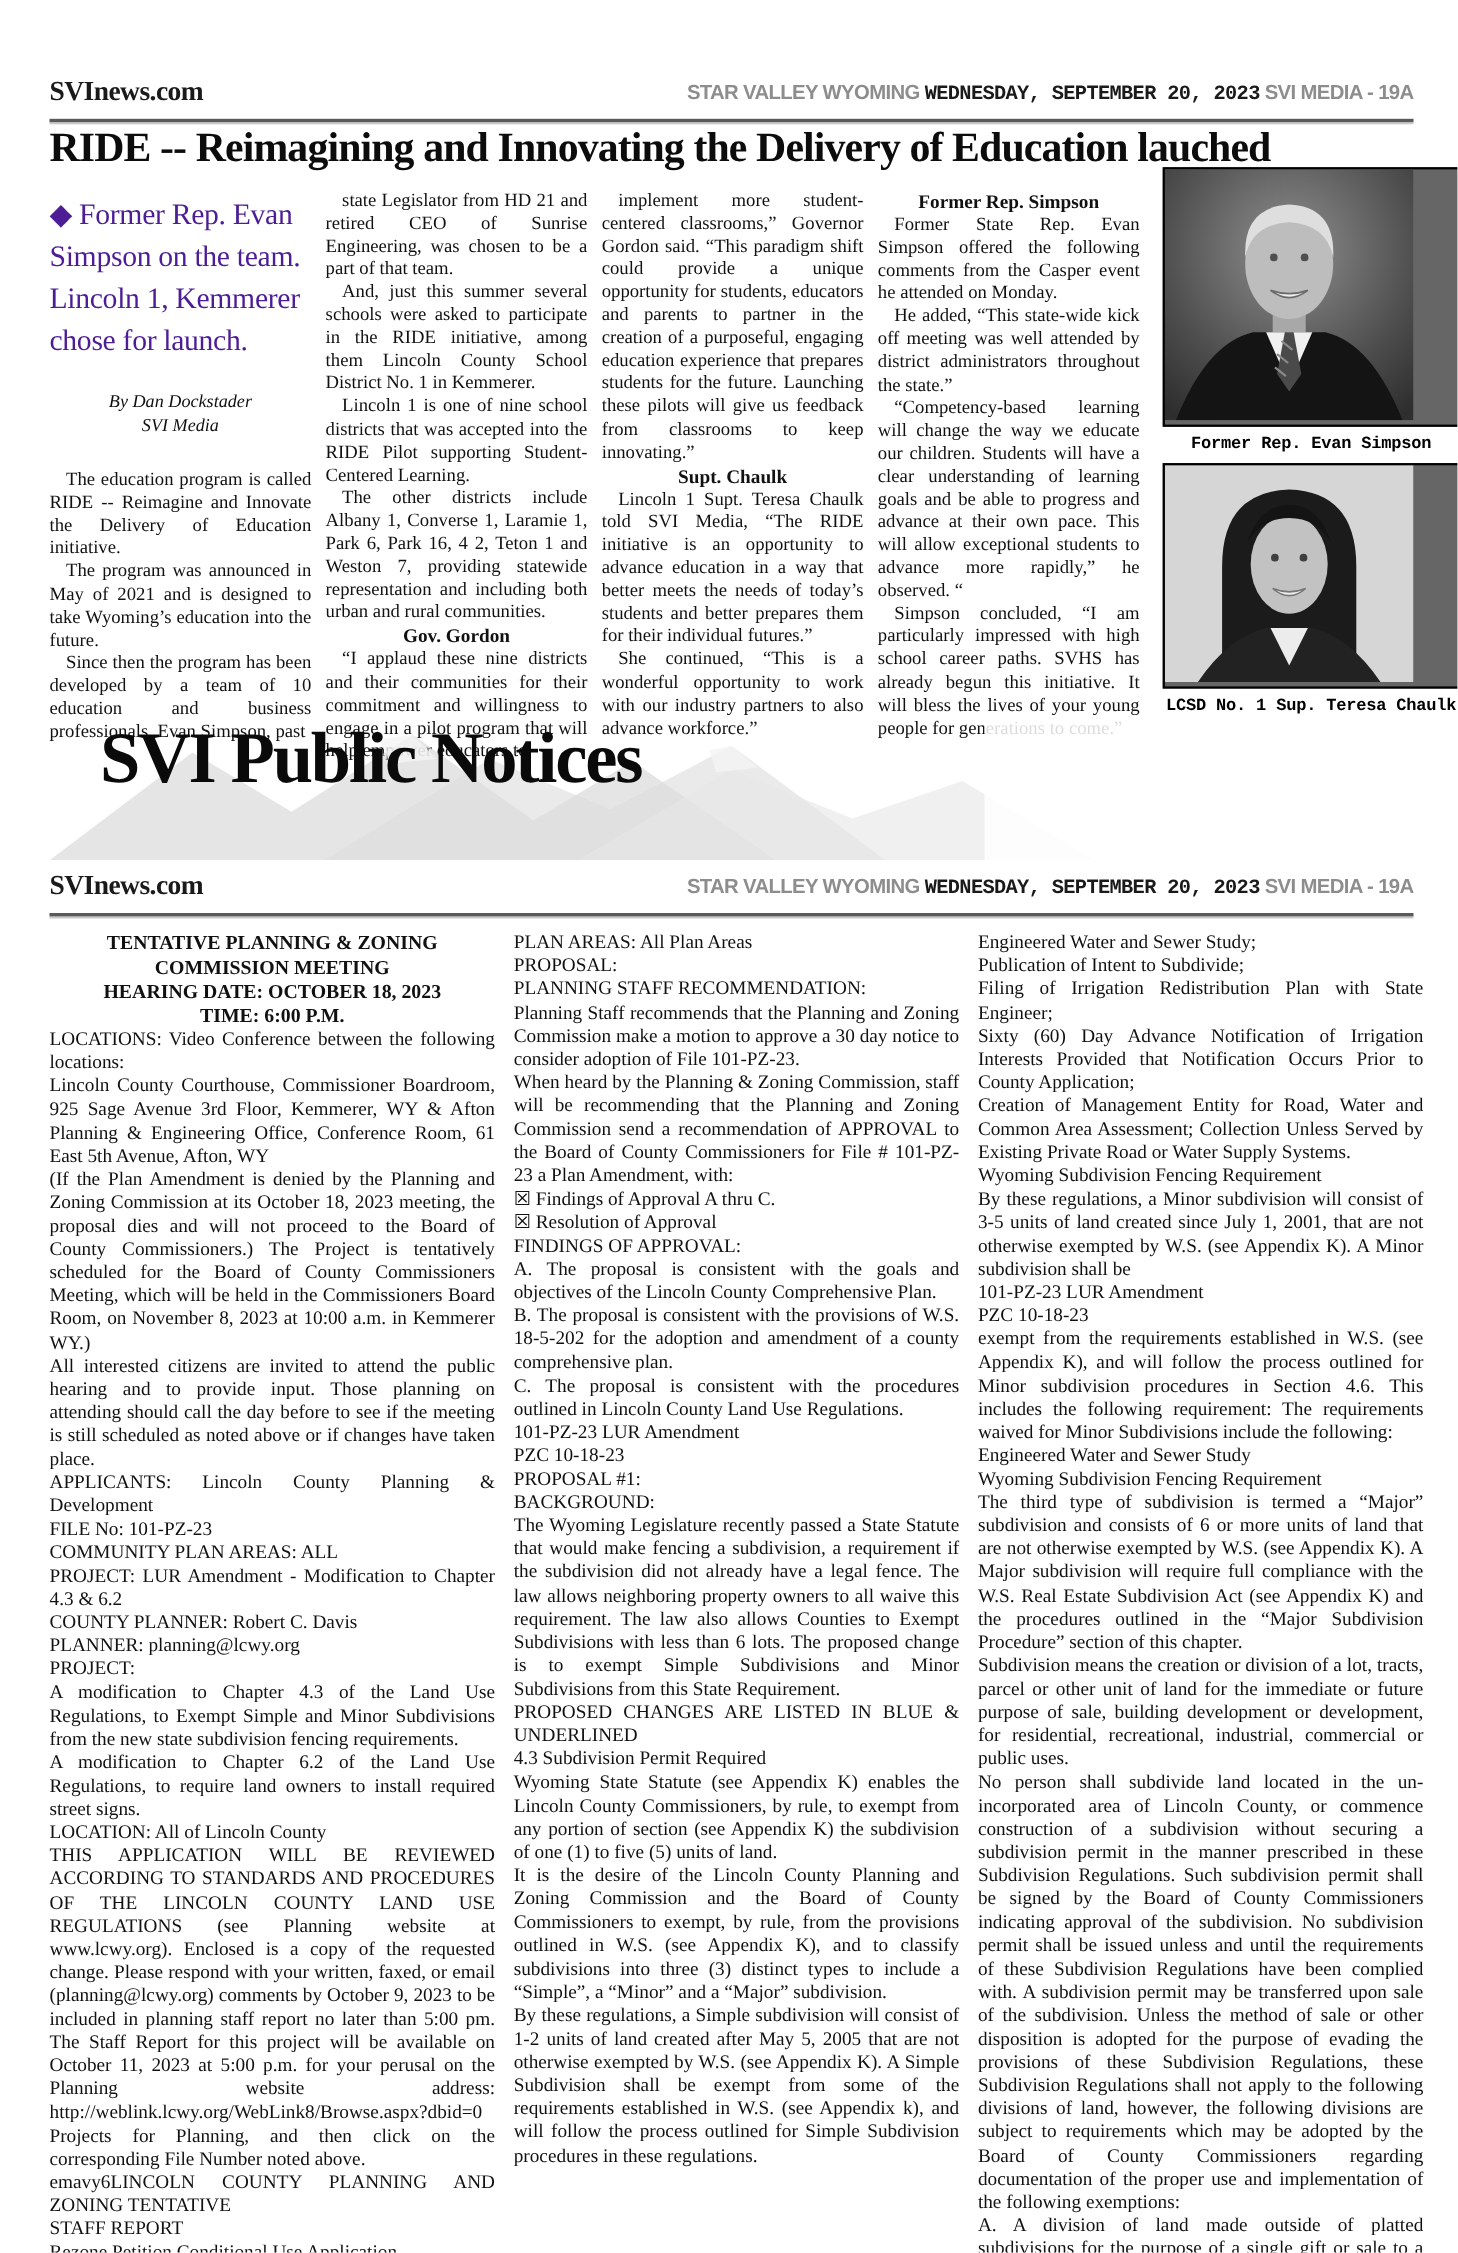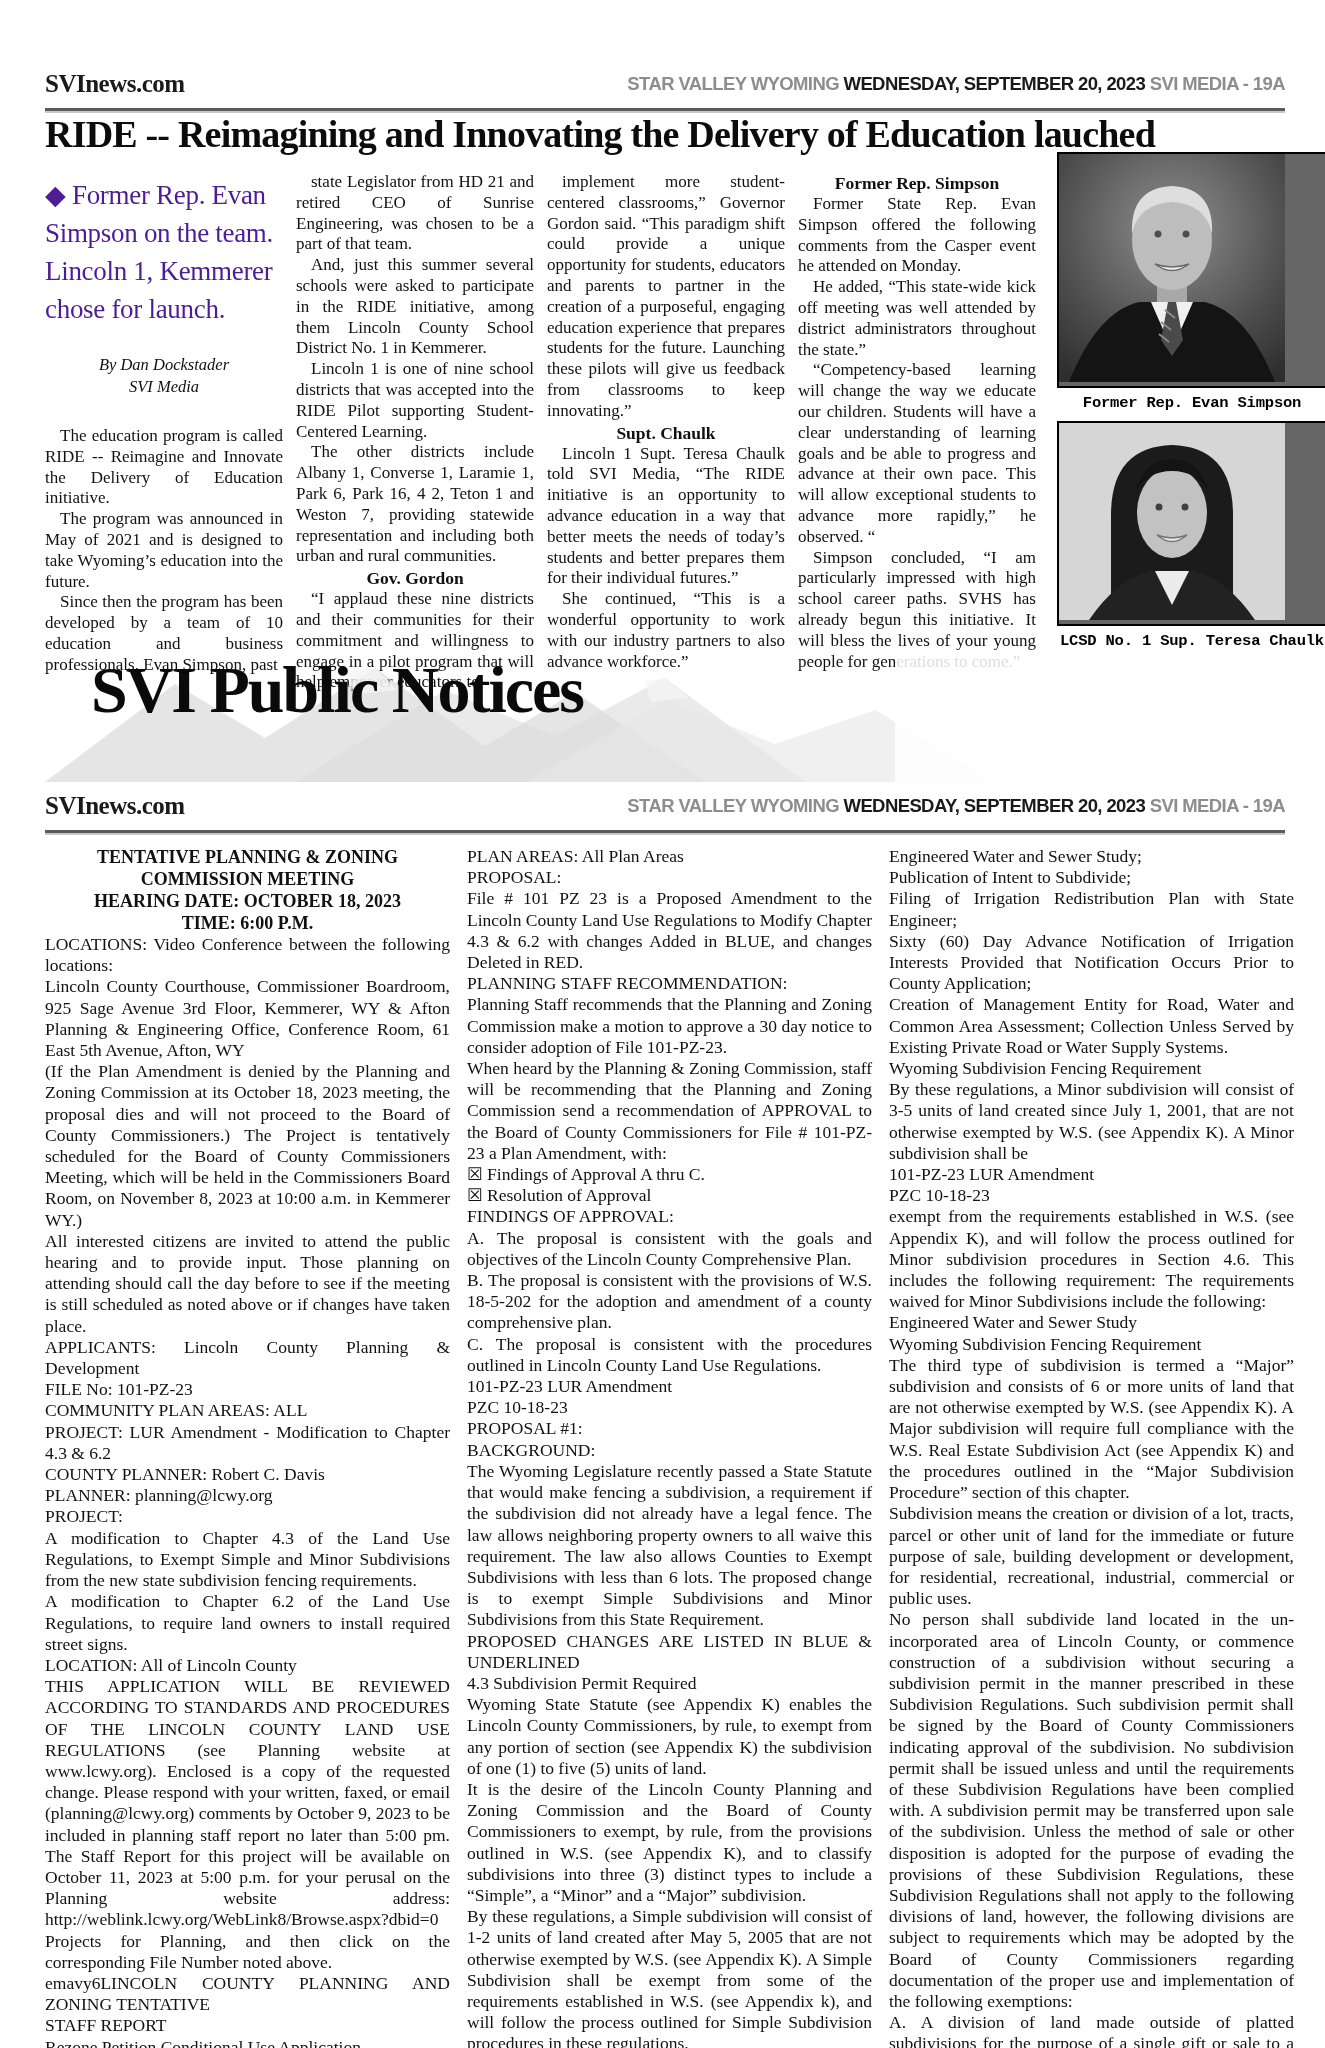--- a/index.html
+++ b/index.html
@@ -2,21 +2,21 @@
 <html><head>
 <meta charset="utf-8">
 <style>
   html,body{margin:0;padding:0;background:#fff;}
   .page{position:relative;width:1325px;height:2048px;overflow:hidden;background:#fff;
         color:#111;font-family:"Liberation Serif","DejaVu Serif",serif;}
   
   .masthead{position:absolute;left:45px;width:1240px;display:flex;justify-content:space-between;align-items:center;}
   .m-site{font-weight:bold;font-size:25px;letter-spacing:-0.5px;color:#1a1a1a;}
   .m-right{font-family:"Liberation Sans",sans-serif;font-weight:bold;font-size:18.5px;letter-spacing:-0.6px;color:#8d8d8d;white-space:nowrap;}
-  .m-right .m-date{color:#1a1a1a;}
+  .m-right .m-date{color:#1a1a1a;font-family:Liberation Mono, monospace;}
   .rule{position:absolute;left:45px;width:1240px;height:0;border-top:3px solid #5a5a5a;box-shadow:0 2px 0 #c9c9c9;}
   
   .headline{position:absolute;left:45px;top:112px;width:1250px;font-size:38px;font-weight:bold;
             letter-spacing:-0.8px;white-space:nowrap;color:#0c0c0c;}
   
   .article{position:absolute;left:45px;top:172px;display:flex;gap:13px;}
   .art-col{width:238px;}
   .deck{font-size:27px;line-height:38px;letter-spacing:-0.3px;margin-top:4px;color:#4c1d95;}
   .byline{text-align:center;font-style:italic;font-size:16.5px;line-height:22px;margin-top:26px;font-family:Liberation Serif, serif;}
   .art-body{margin-top:28px;}
@@ -172,21 +172,20 @@
         <p class="np">A modification to Chapter 6.2 of the Land Use Regulations, to require land owners to install required street signs.</p>
         <p class="np">LOCATION: All of Lincoln County</p>
         <p class="np">THIS APPLICATION WILL BE REVIEWED ACCORDING TO STANDARDS AND PROCEDURES OF THE LINCOLN COUNTY LAND USE REGULATIONS (see Planning website at www.lcwy.org). Enclosed is a copy of the requested change. Please respond with your written, faxed, or email (planning@lcwy.org) comments by October 9, 2023 to be included in planning staff report no later than 5:00 pm. The Staff Report for this project will be available on October 11, 2023 at 5:00 p.m. for your perusal on the Planning website address: http://weblink.lcwy.org/WebLink8/Browse.aspx?dbid=0 Projects for Planning, and then click on the corresponding File Number noted above.</p>
         <p class="np">emavy6LINCOLN COUNTY PLANNING AND ZONING TENTATIVE</p>
         <p class="np">STAFF REPORT</p>
         <p class="np">Rezone Petition Conditional Use Application</p>
       </div>
     <div class="n-col">
         <p class="np">PLAN AREAS: All Plan Areas</p>
         <p class="np">PROPOSAL:</p>
-        <p class="np">File # 101 PZ 23 is a Proposed Amendment to the Lincoln County Land Use Regulations to Modify Chapter 4.3 &amp; 6.2 with changes Added in BLUE, and changes Deleted in RED.</p>
         <p class="np">PLANNING STAFF RECOMMENDATION:</p>
         <p class="np">Planning Staff recommends that the Planning and Zoning Commission make a motion to approve a 30 day notice to consider adoption of File 101-PZ-23.</p>
         <p class="np">When heard by the Planning &amp; Zoning Commission, staff will be recommending that the Planning and Zoning Commission send a recommendation of APPROVAL to the Board of County Commissioners for File # 101-PZ-23 a Plan Amendment, with:</p>
         <p class="np">☒ Findings of Approval A thru C.</p>
         <p class="np">☒ Resolution of Approval</p>
         <p class="np">FINDINGS OF APPROVAL:</p>
         <p class="np">A. The proposal is consistent with the goals and objectives of the Lincoln County Comprehensive Plan.</p>
         <p class="np">B. The proposal is consistent with the provisions of W.S. 18-5-202 for the adoption and amendment of a county comprehensive plan.</p>
         <p class="np">C. The proposal is consistent with the procedures outlined in Lincoln County Land Use Regulations.</p>
         <p class="np">101-PZ-23 LUR Amendment</p>

